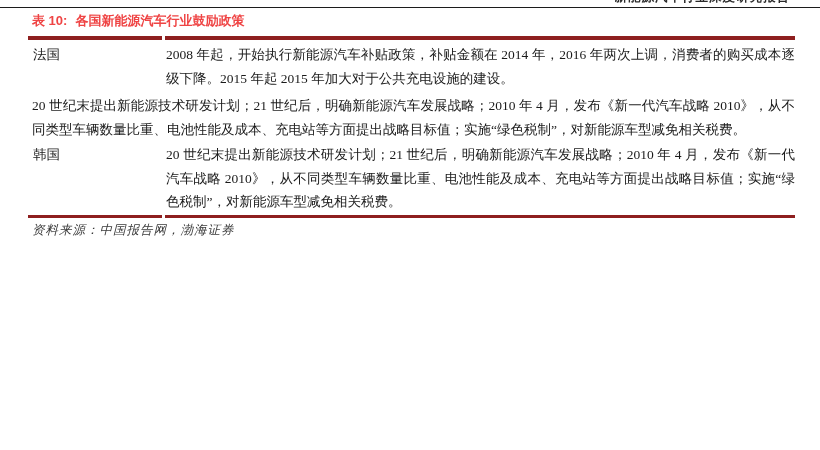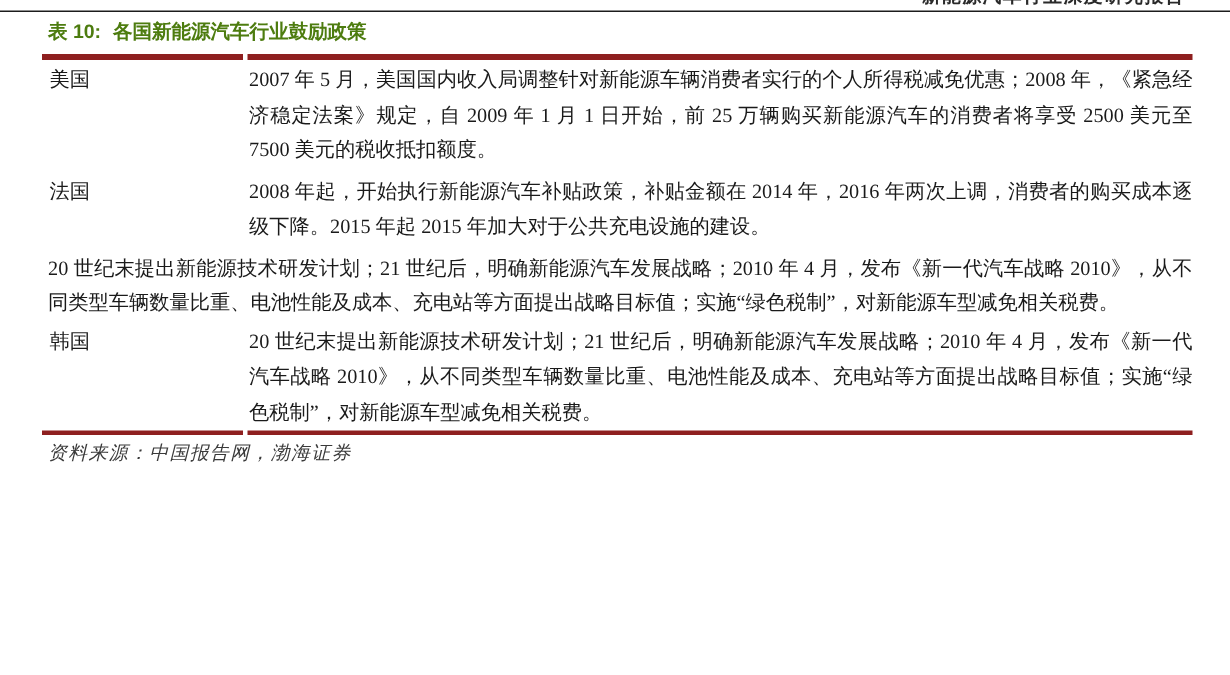--- a/index.html
+++ b/index.html
@@ -12,21 +12,21 @@
   .clip-header{
     position:absolute;top:0;right:30px;height:6px;overflow:hidden;
     font-size:12.5px;font-weight:bold;letter-spacing:1px;color:#2a2a2a;
   }
   .clip-header span{display:block;transform:translateY(-11px);}
   .page-rule{
     position:absolute;top:7px;left:0;right:0;height:1px;background:#1c1c1c;
   }
   .content{position:absolute;left:28px;right:25px;top:12px;}
   .table-title{
-    font-weight:bold;font-size:13px;margin:0 0 6px 4px;color:#4d7c0f;
+    font-weight:bold;font-size:13px;margin:0 0 6px 4px;color:#ef4444;
     font-family:"Liberation Sans","DejaVu Sans",sans-serif;
   }
   .table-title .tlabel{margin-right:8px;}
   
   .rule{display:flex;gap:3px;}
   .rule .seg1{width:134px;background:#8e1f1f;}
   .rule .seg2{flex:1;background:#8e1f1f;}
   .rule.top .seg1,.rule.top .seg2{height:2px;}
   .rule.mid .seg1,.rule.mid .seg2{height:2px;}
   .rule.bottom .seg1,.rule.bottom .seg2{height:3px;}
@@ -65,24 +65,20 @@
   </div>
 
 
   <div class="rule mid">
     <div class="seg1"></div>
     <div class="seg2"></div>
   </div>
 
   <div class="tbody">
 
-    <div class="row">
-      <div class="cell-country">美国</div>
-      <div class="cell-policy">2007 年 5 月，美国国内收入局调整针对新能源车辆消费者实行的个人所得税减免优惠；2008 年，《紧急经济稳定法案》规定，自 2009 年 1 月 1 日开始，前 25 万辆购买新能源汽车的消费者将享受 2500 美元至 7500 美元的税收抵扣额度。</div>
-    </div>
 
     <div class="row">
     </div>
 
     <div class="row">
       <div class="cell-country">法国</div>
       <div class="cell-policy">2008 年起，开始执行新能源汽车补贴政策，补贴金额在 2014 年，2016 年两次上调，消费者的购买成本逐级下降。2015 年起 2015 年加大对于公共充电设施的建设。</div>
     </div>
 
     <div class="row">

